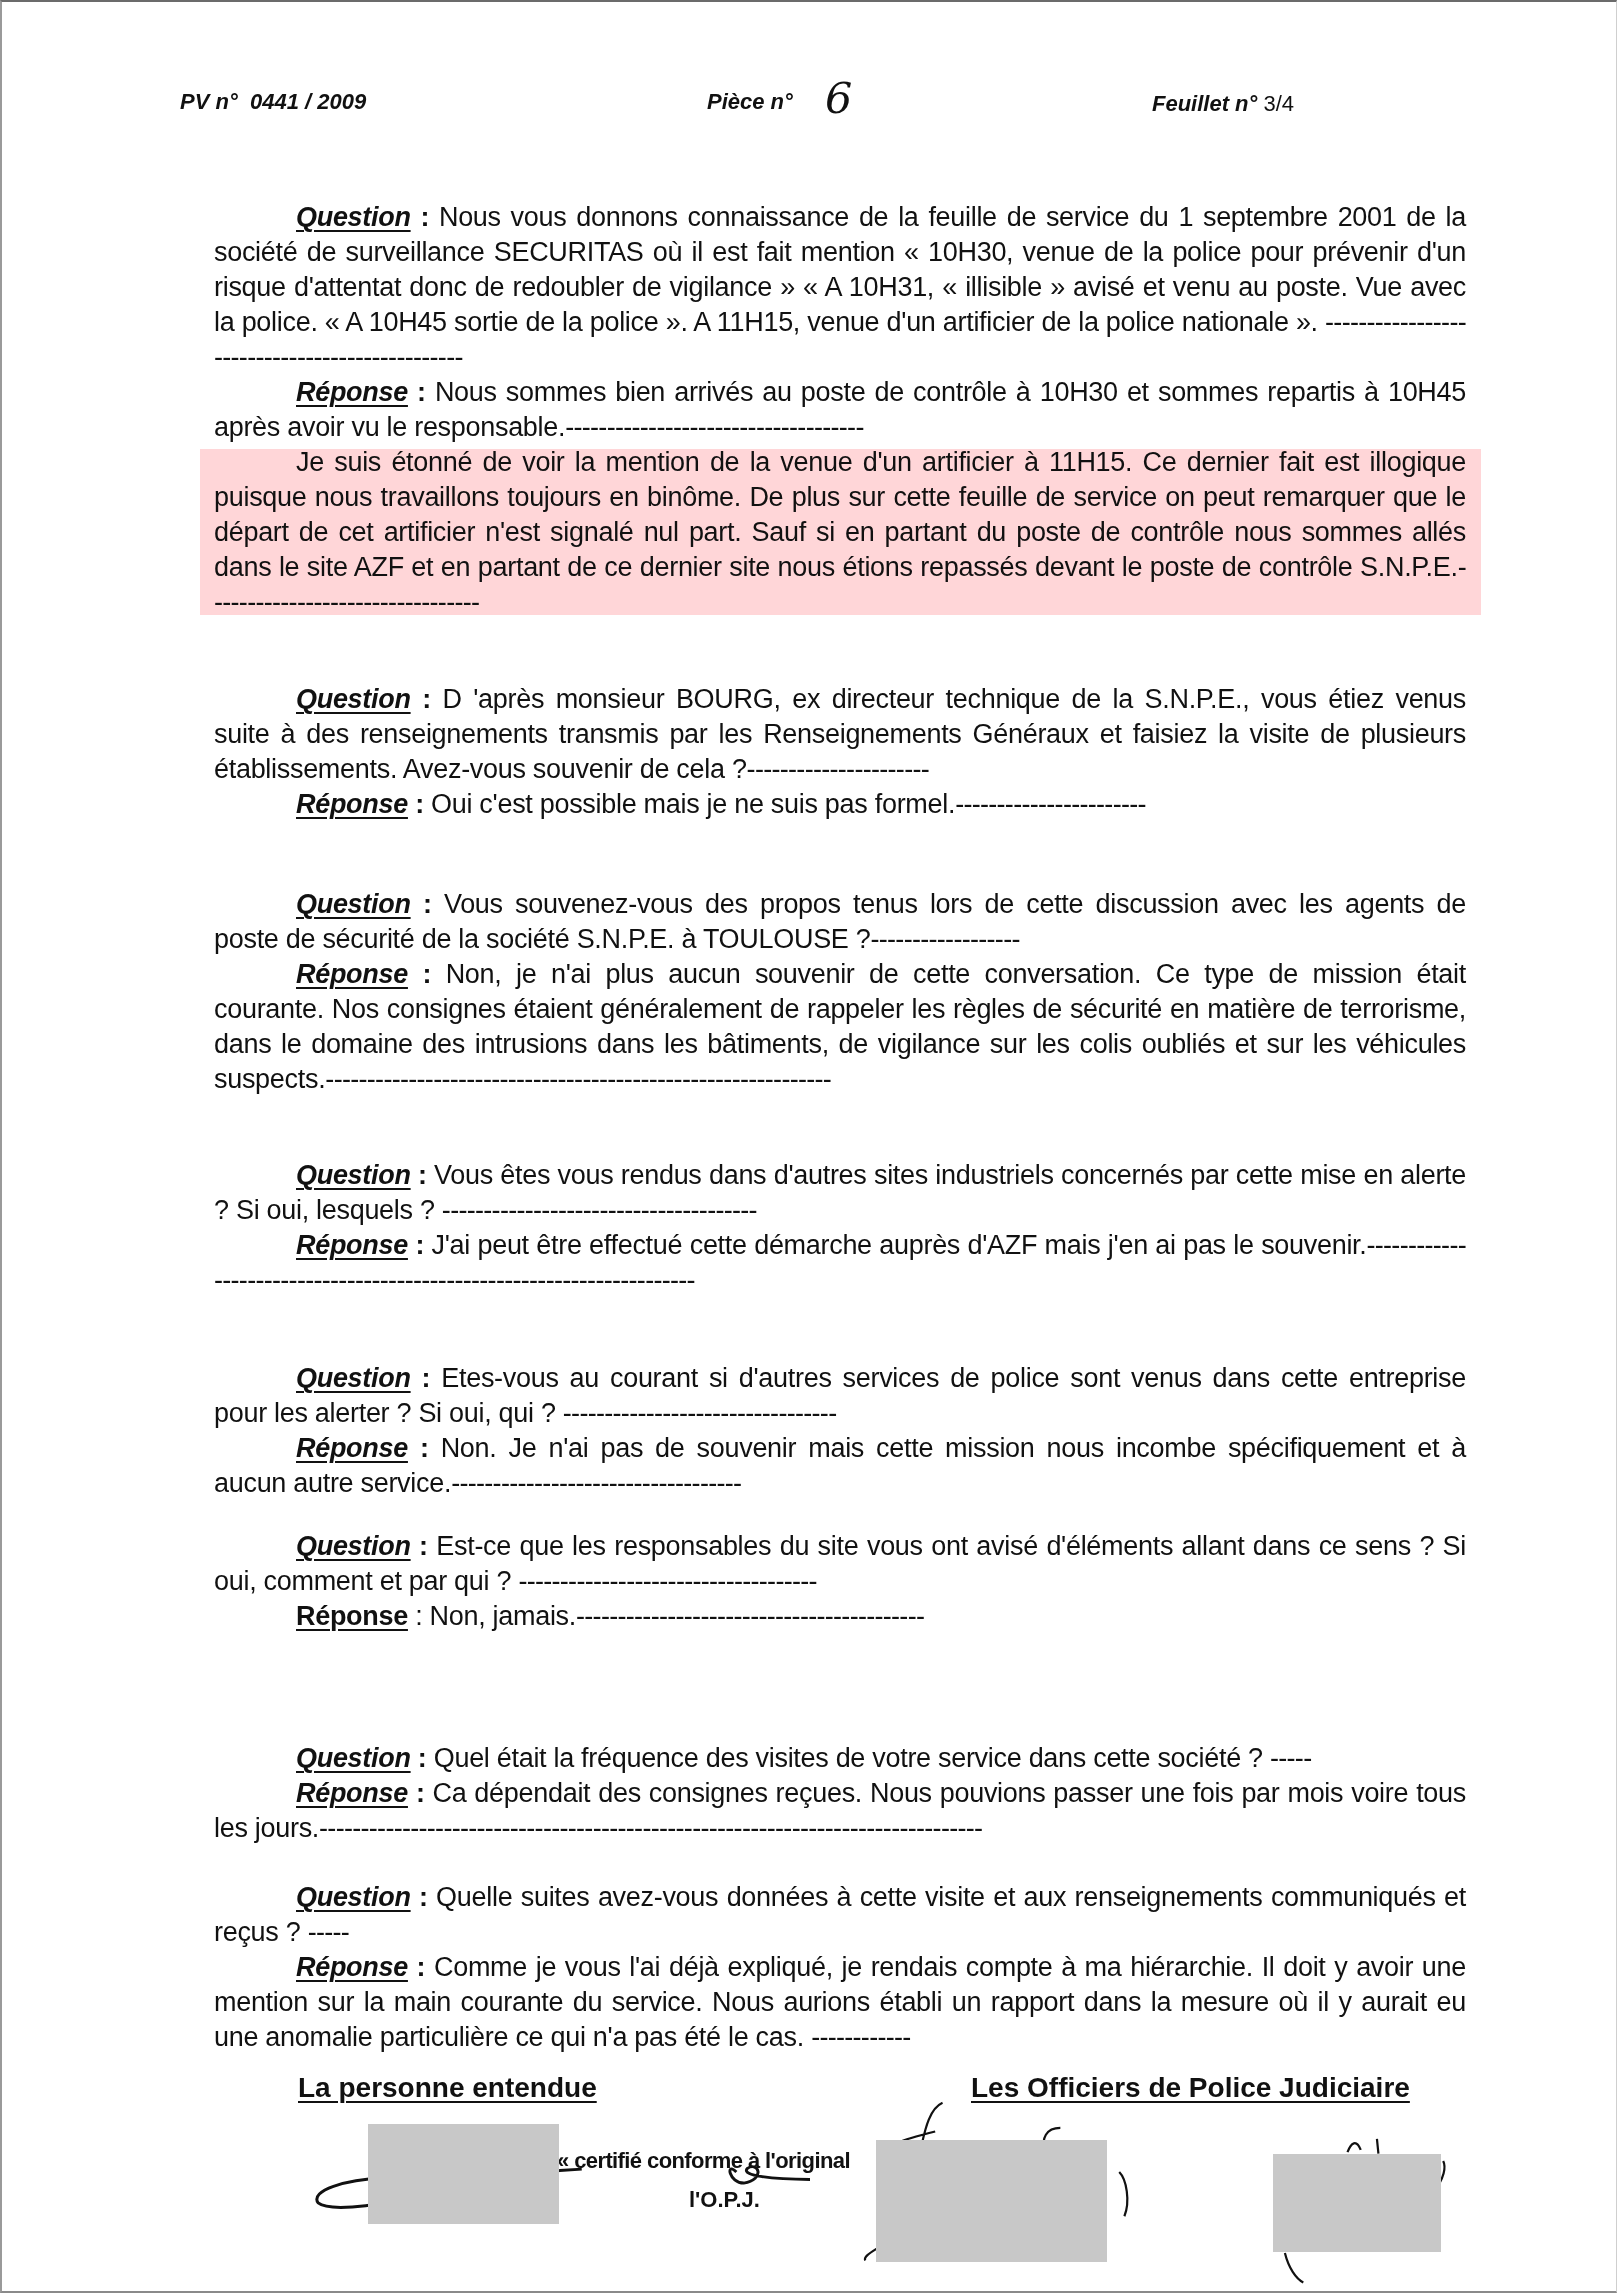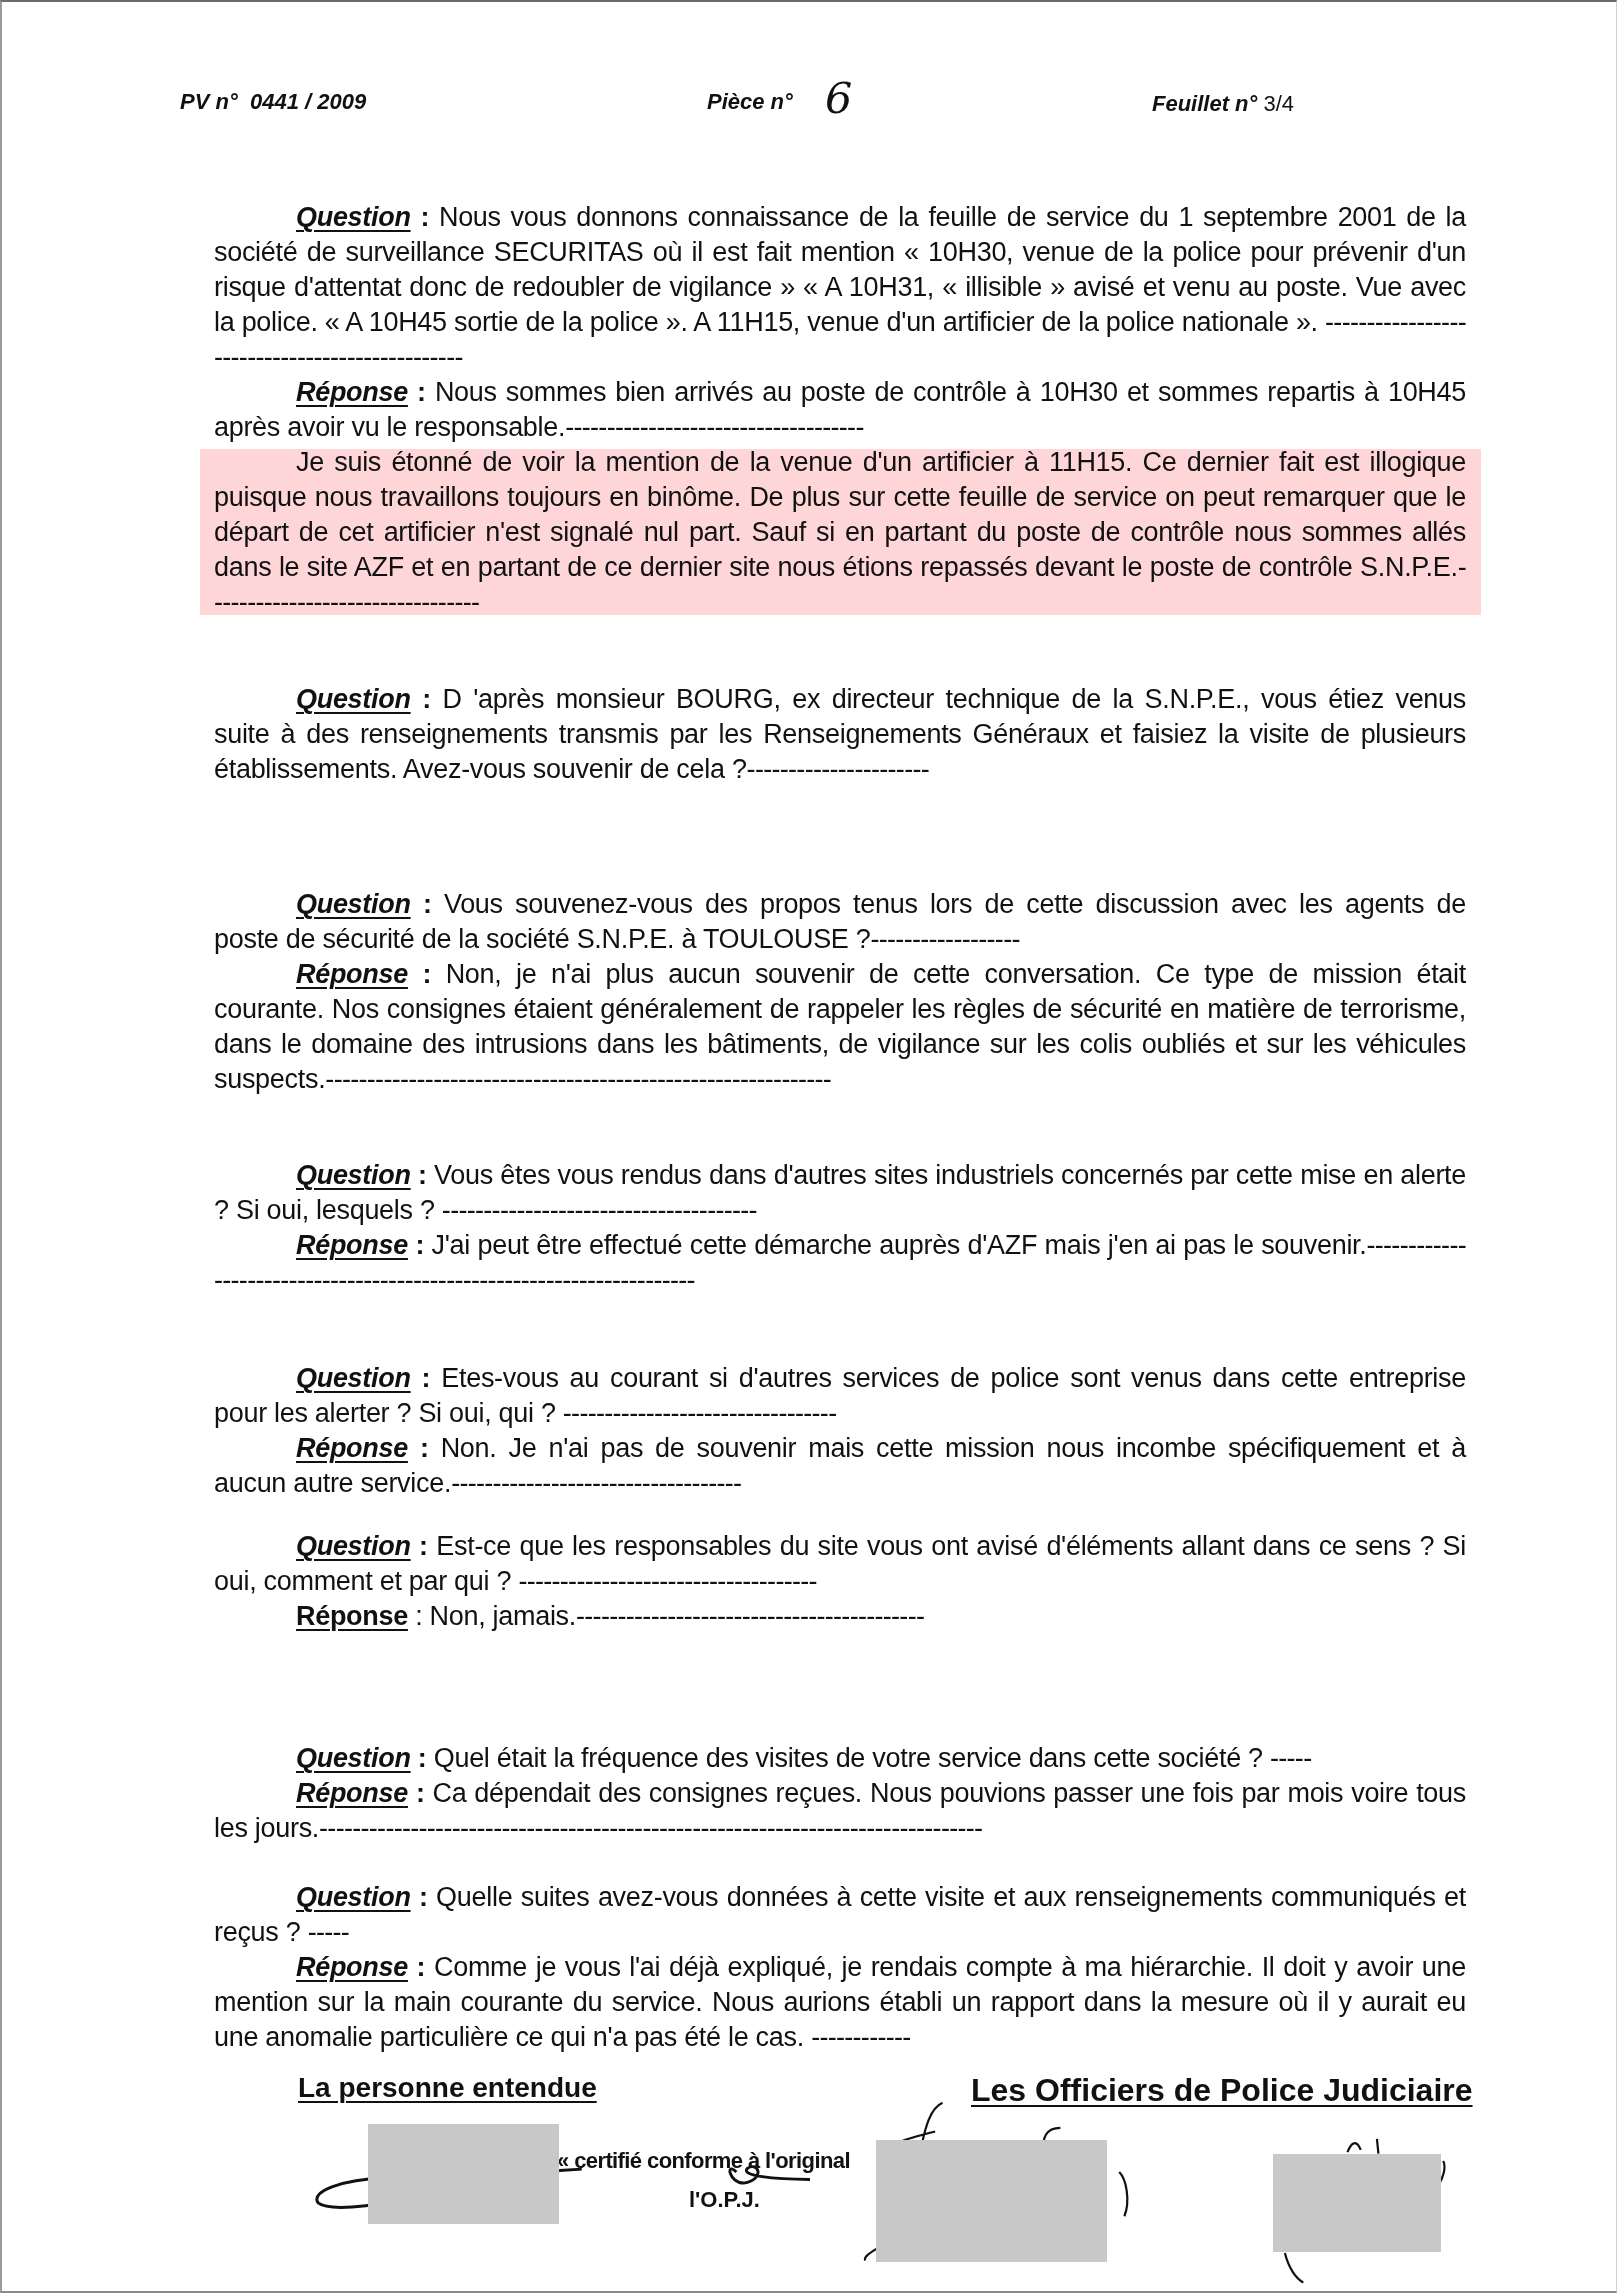--- a/index.html
+++ b/index.html
@@ -20,21 +20,21 @@
   .body-text { position:absolute; left:214px; width:1252px; font-size:27px; line-height:35px;
                text-align:justify; letter-spacing:-0.3px; }
   .para { margin:0; text-indent:82px; }
   .lbl { font-weight:bold; font-style:italic; text-decoration:underline; text-decoration-thickness:2.2px; text-underline-offset:3.7px; }
   .lbl-plain { font-weight:bold; text-decoration:underline; text-decoration-thickness:2.2px; text-underline-offset:3.7px; }
   .dashes { letter-spacing:-0.7px; }
   .highlight { position:absolute; left:200px; top:449px; width:1281px; height:166px; background:#ffd6d8; }
 
   .sign-left { position:absolute; left:298px; top:2072px; font-size:28px; font-weight:bold;
                text-decoration:underline; text-decoration-thickness:2.2px; text-underline-offset:4.4px; }
-  .sign-right { position:absolute; left:971px; top:2072px; font-size:32px; font-weight:bold;
+  .sign-right { position:absolute; left:971px; top:2072px; font-size:28px; font-weight:bold;
                 text-decoration:underline; text-decoration-thickness:2.2px; text-underline-offset:4.4px; }
   .certif { position:absolute; left:557px; top:2148px; font-size:22px; font-weight:bold; letter-spacing:-0.6px; }
   .opj { position:absolute; left:689px; top:2187px; font-size:22px; font-weight:bold; }
   .redact { position:absolute; background:#c8c8c8; }
   .r1 { left:368px; top:2124px; width:191px; height:100px; }
   .r2 { left:876px; top:2140px; width:231px; height:122px; }
   .r3 { left:1273px; top:2154px; width:168px; height:98px; }
   svg.scribble { position:absolute; left:0; top:0; width:1620px; height:2295px; pointer-events:none; }
 </style>
 </head>
@@ -60,20 +60,21 @@
 <div class="highlight"></div>
 
 <div class="body-text" style="top:200px;">
   <p class="para"><span class="lbl">Question</span><b> : </b><span>Nous vous donnons connaissance de la feuille de service du 1 septembre 2001 de la société de surveillance SECURITAS où il est fait mention « 10H30, venue de la police pour prévenir d'un risque d'attentat donc de redoubler de vigilance » « A 10H31, « illisible » avisé et venu au poste. Vue avec la police. « A 10H45 sortie de la police ». A 11H15,  venue d'un artificier de la police nationale ». </span><span class="dashes">-----------------------------------------------</span></p>
   <p class="para"><span class="lbl">Réponse</span><b> : </b><span>Nous sommes bien arrivés au poste de contrôle à 10H30 et sommes repartis à 10H45 après avoir vu le responsable.</span><span class="dashes">------------------------------------</span></p>
   <p class="para"><span>Je suis étonné de voir la mention de la venue d'un artificier à 11H15. Ce dernier fait est illogique puisque nous travaillons toujours en binôme. De plus sur cette feuille de service on peut remarquer que le départ de cet artificier n'est signalé nul part. Sauf si en partant du poste de contrôle nous sommes allés dans le site AZF et en partant de ce dernier site nous étions repassés devant le poste de contrôle S.N.P.E.</span><span class="dashes">---------------------------------</span></p>
 </div>
 
 <div class="body-text" style="top:682px;">
   <p class="para"><span class="lbl">Question</span><b> : </b><span>D 'après monsieur BOURG, ex directeur technique de la S.N.P.E., vous étiez venus suite à des renseignements transmis par les Renseignements Généraux et faisiez la visite de plusieurs établissements. Avez-vous souvenir de cela  ?</span><span class="dashes">----------------------</span></p>
+  <p class="para"><span class="lbl">Réponse</span><b> : </b><span>Oui c'est possible mais je ne suis pas formel.</span><span class="dashes">-----------------------</span></p>
 </div>
 
 <div class="body-text" style="top:887px;">
   <p class="para"><span class="lbl">Question</span><b> : </b><span>Vous souvenez-vous des propos tenus lors de cette discussion avec les agents de poste de sécurité de la société S.N.P.E. à TOULOUSE ?</span><span class="dashes">------------------</span></p>
   <p class="para"><span class="lbl">Réponse</span><b> : </b><span>Non, je n'ai plus aucun souvenir de cette conversation. Ce type de mission était courante. Nos consignes étaient généralement de rappeler les règles de sécurité en matière de terrorisme, dans le domaine des intrusions dans les bâtiments, de vigilance sur les colis oubliés et sur les véhicules suspects.</span><span class="dashes">-------------------------------------------------------------</span></p>
 </div>
 
 <div class="body-text" style="top:1158px;">
   <p class="para"><span class="lbl">Question</span><b> : </b><span>Vous êtes vous rendus dans d'autres sites industriels concernés par cette mise en alerte  ? Si oui, lesquels ? </span><span class="dashes">--------------------------------------</span></p>
   <p class="para"><span class="lbl">Réponse</span><b> : </b><span>J'ai peut être effectué cette démarche auprès d'AZF mais j'en ai pas le souvenir.</span><span class="dashes">----------------------------------------------------------------------</span></p>

